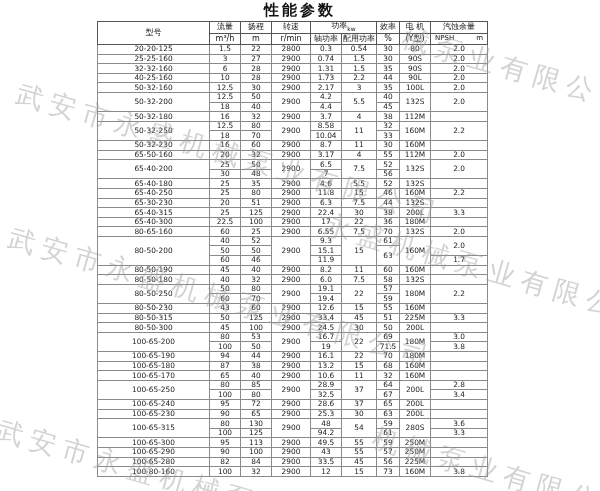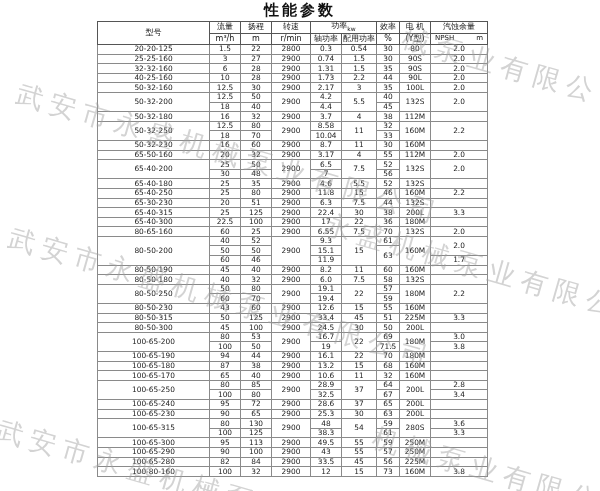--- a/index.html
+++ b/index.html
@@ -515,21 +515,21 @@
           <td rowspan="2">2900</td>
           <td>48</td>
           <td rowspan="2">54</td>
           <td>59</td>
           <td rowspan="2">280S</td>
           <td>3.6</td>
         </tr>
         <tr>
           <td>100</td>
           <td>125</td>
-          <td>38.3</td>
+          <td>94.2</td>
           <td>61</td>
           <td>3.3</td>
         </tr>
         <tr class="grp">
           <td>100-65-300</td>
           <td>95</td>
           <td>113</td>
           <td>2900</td>
           <td>49.5</td>
           <td>55</td>

